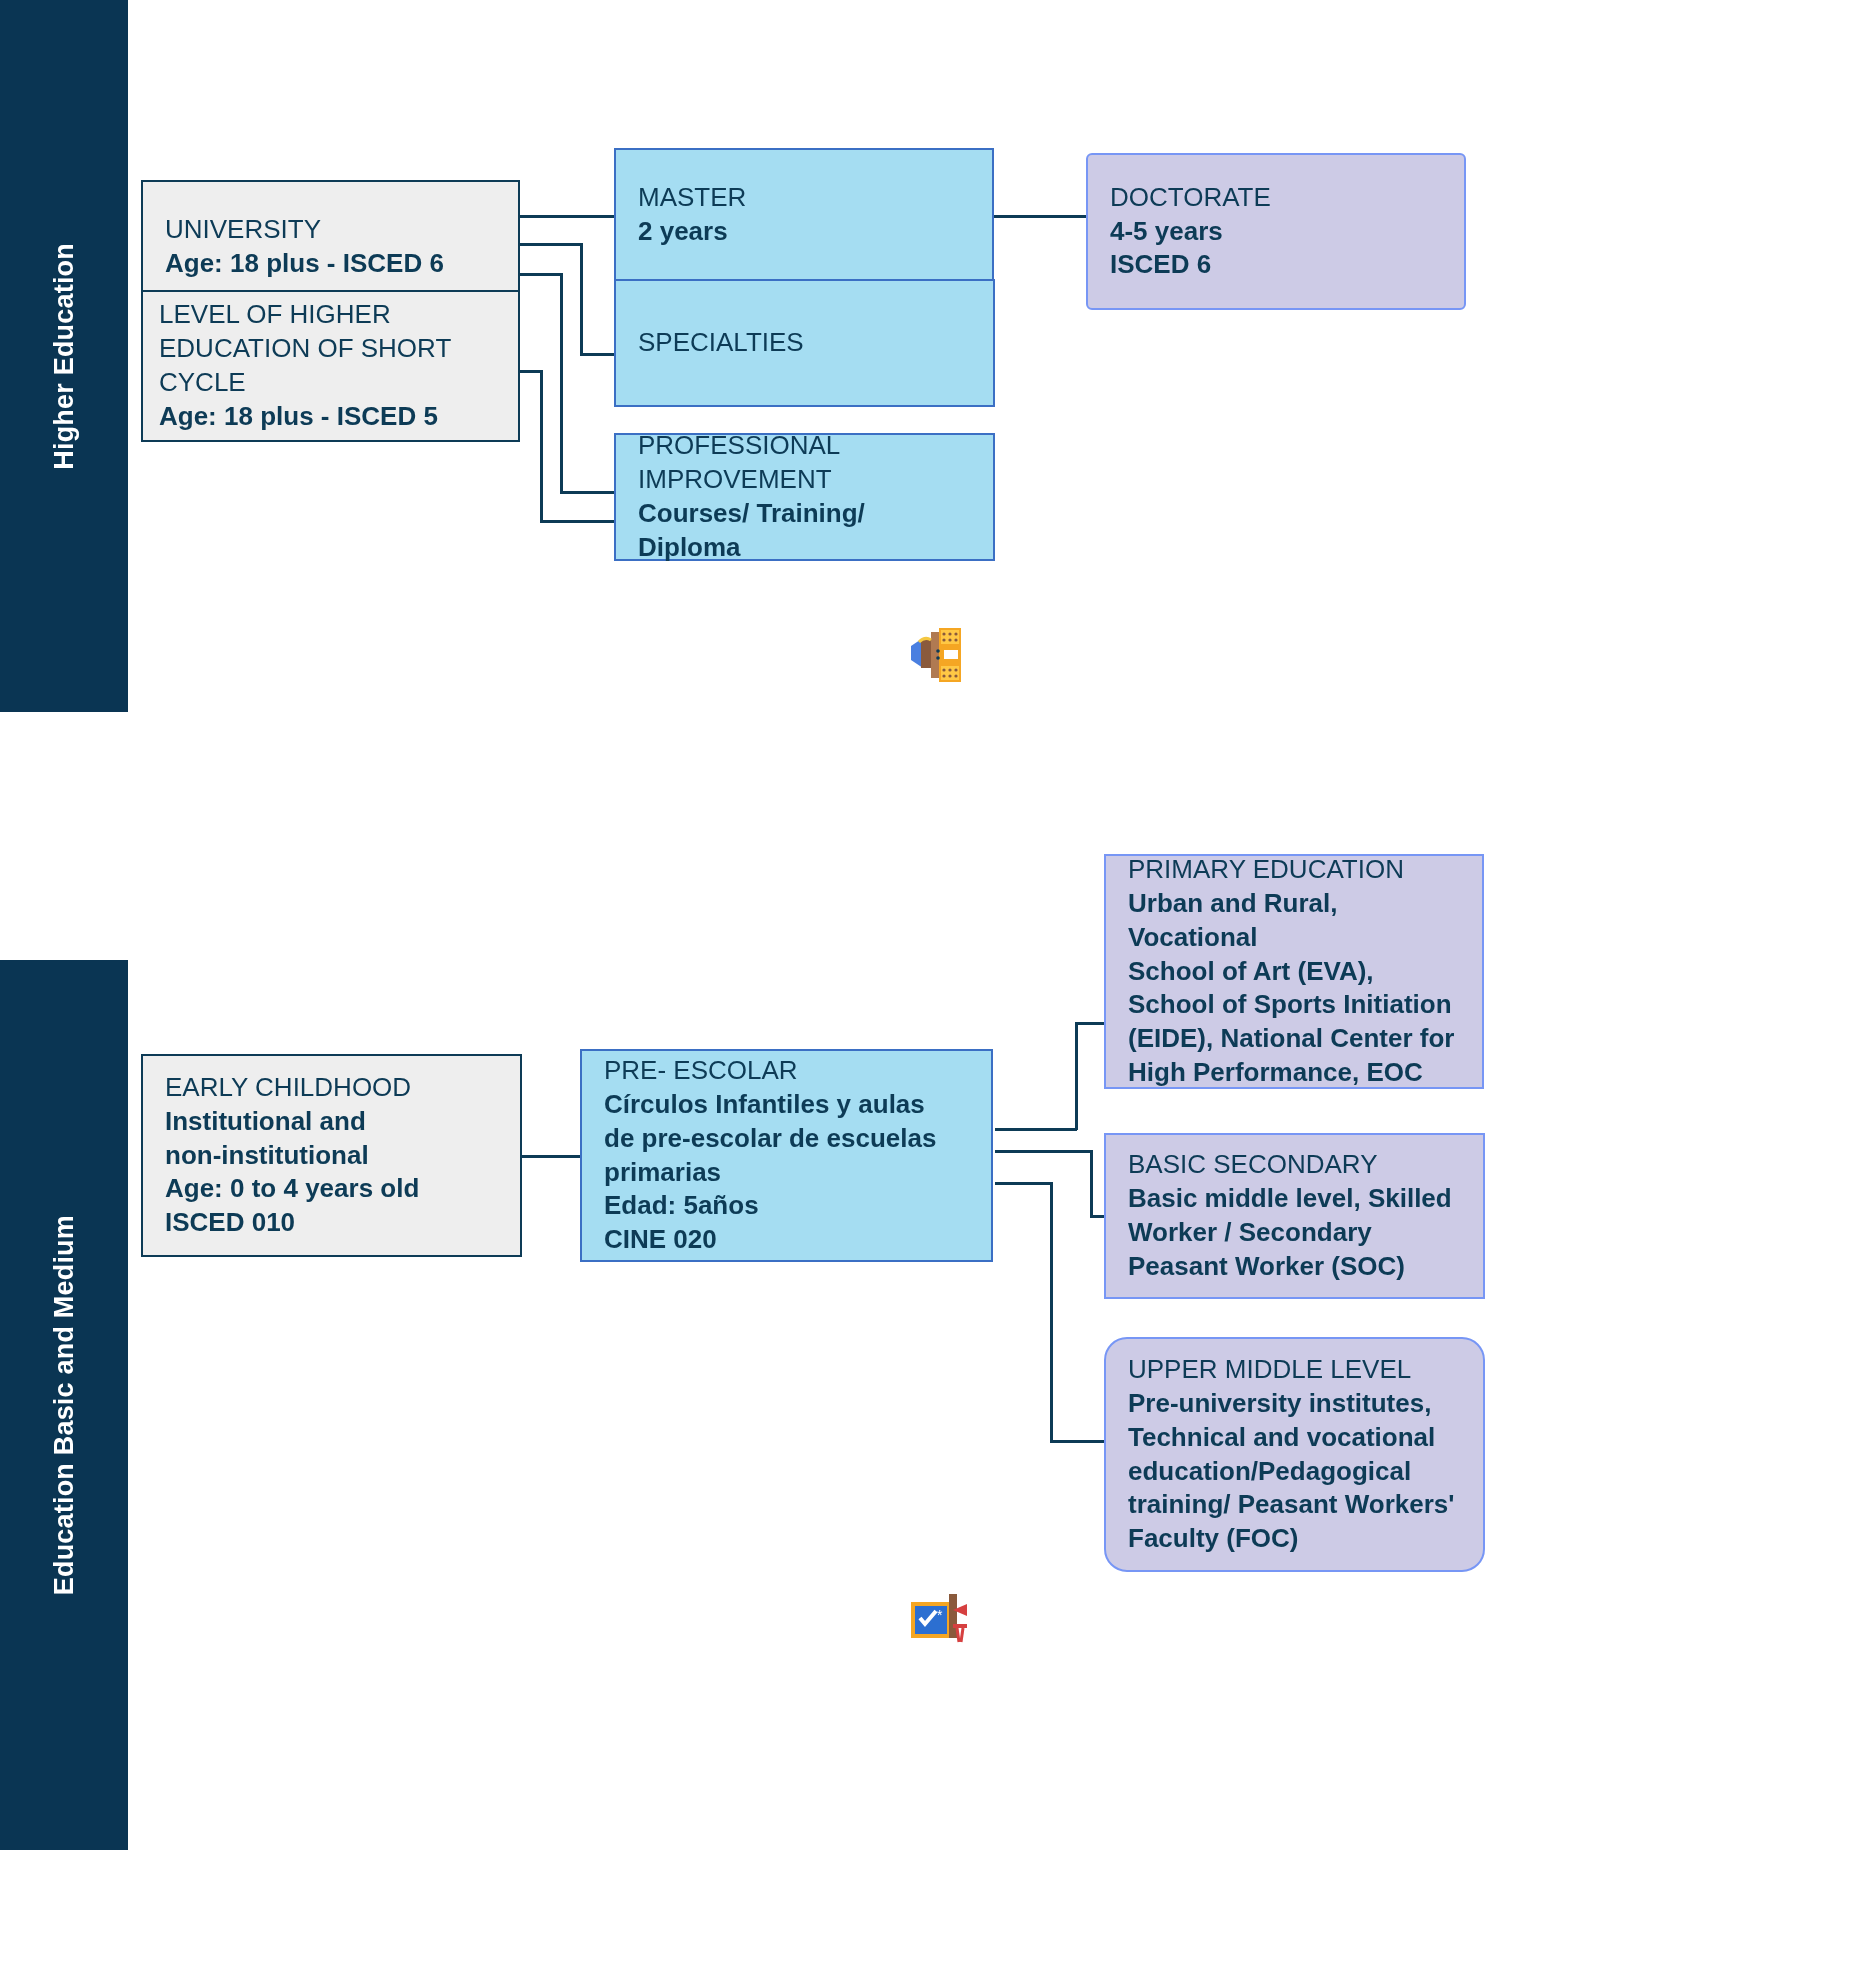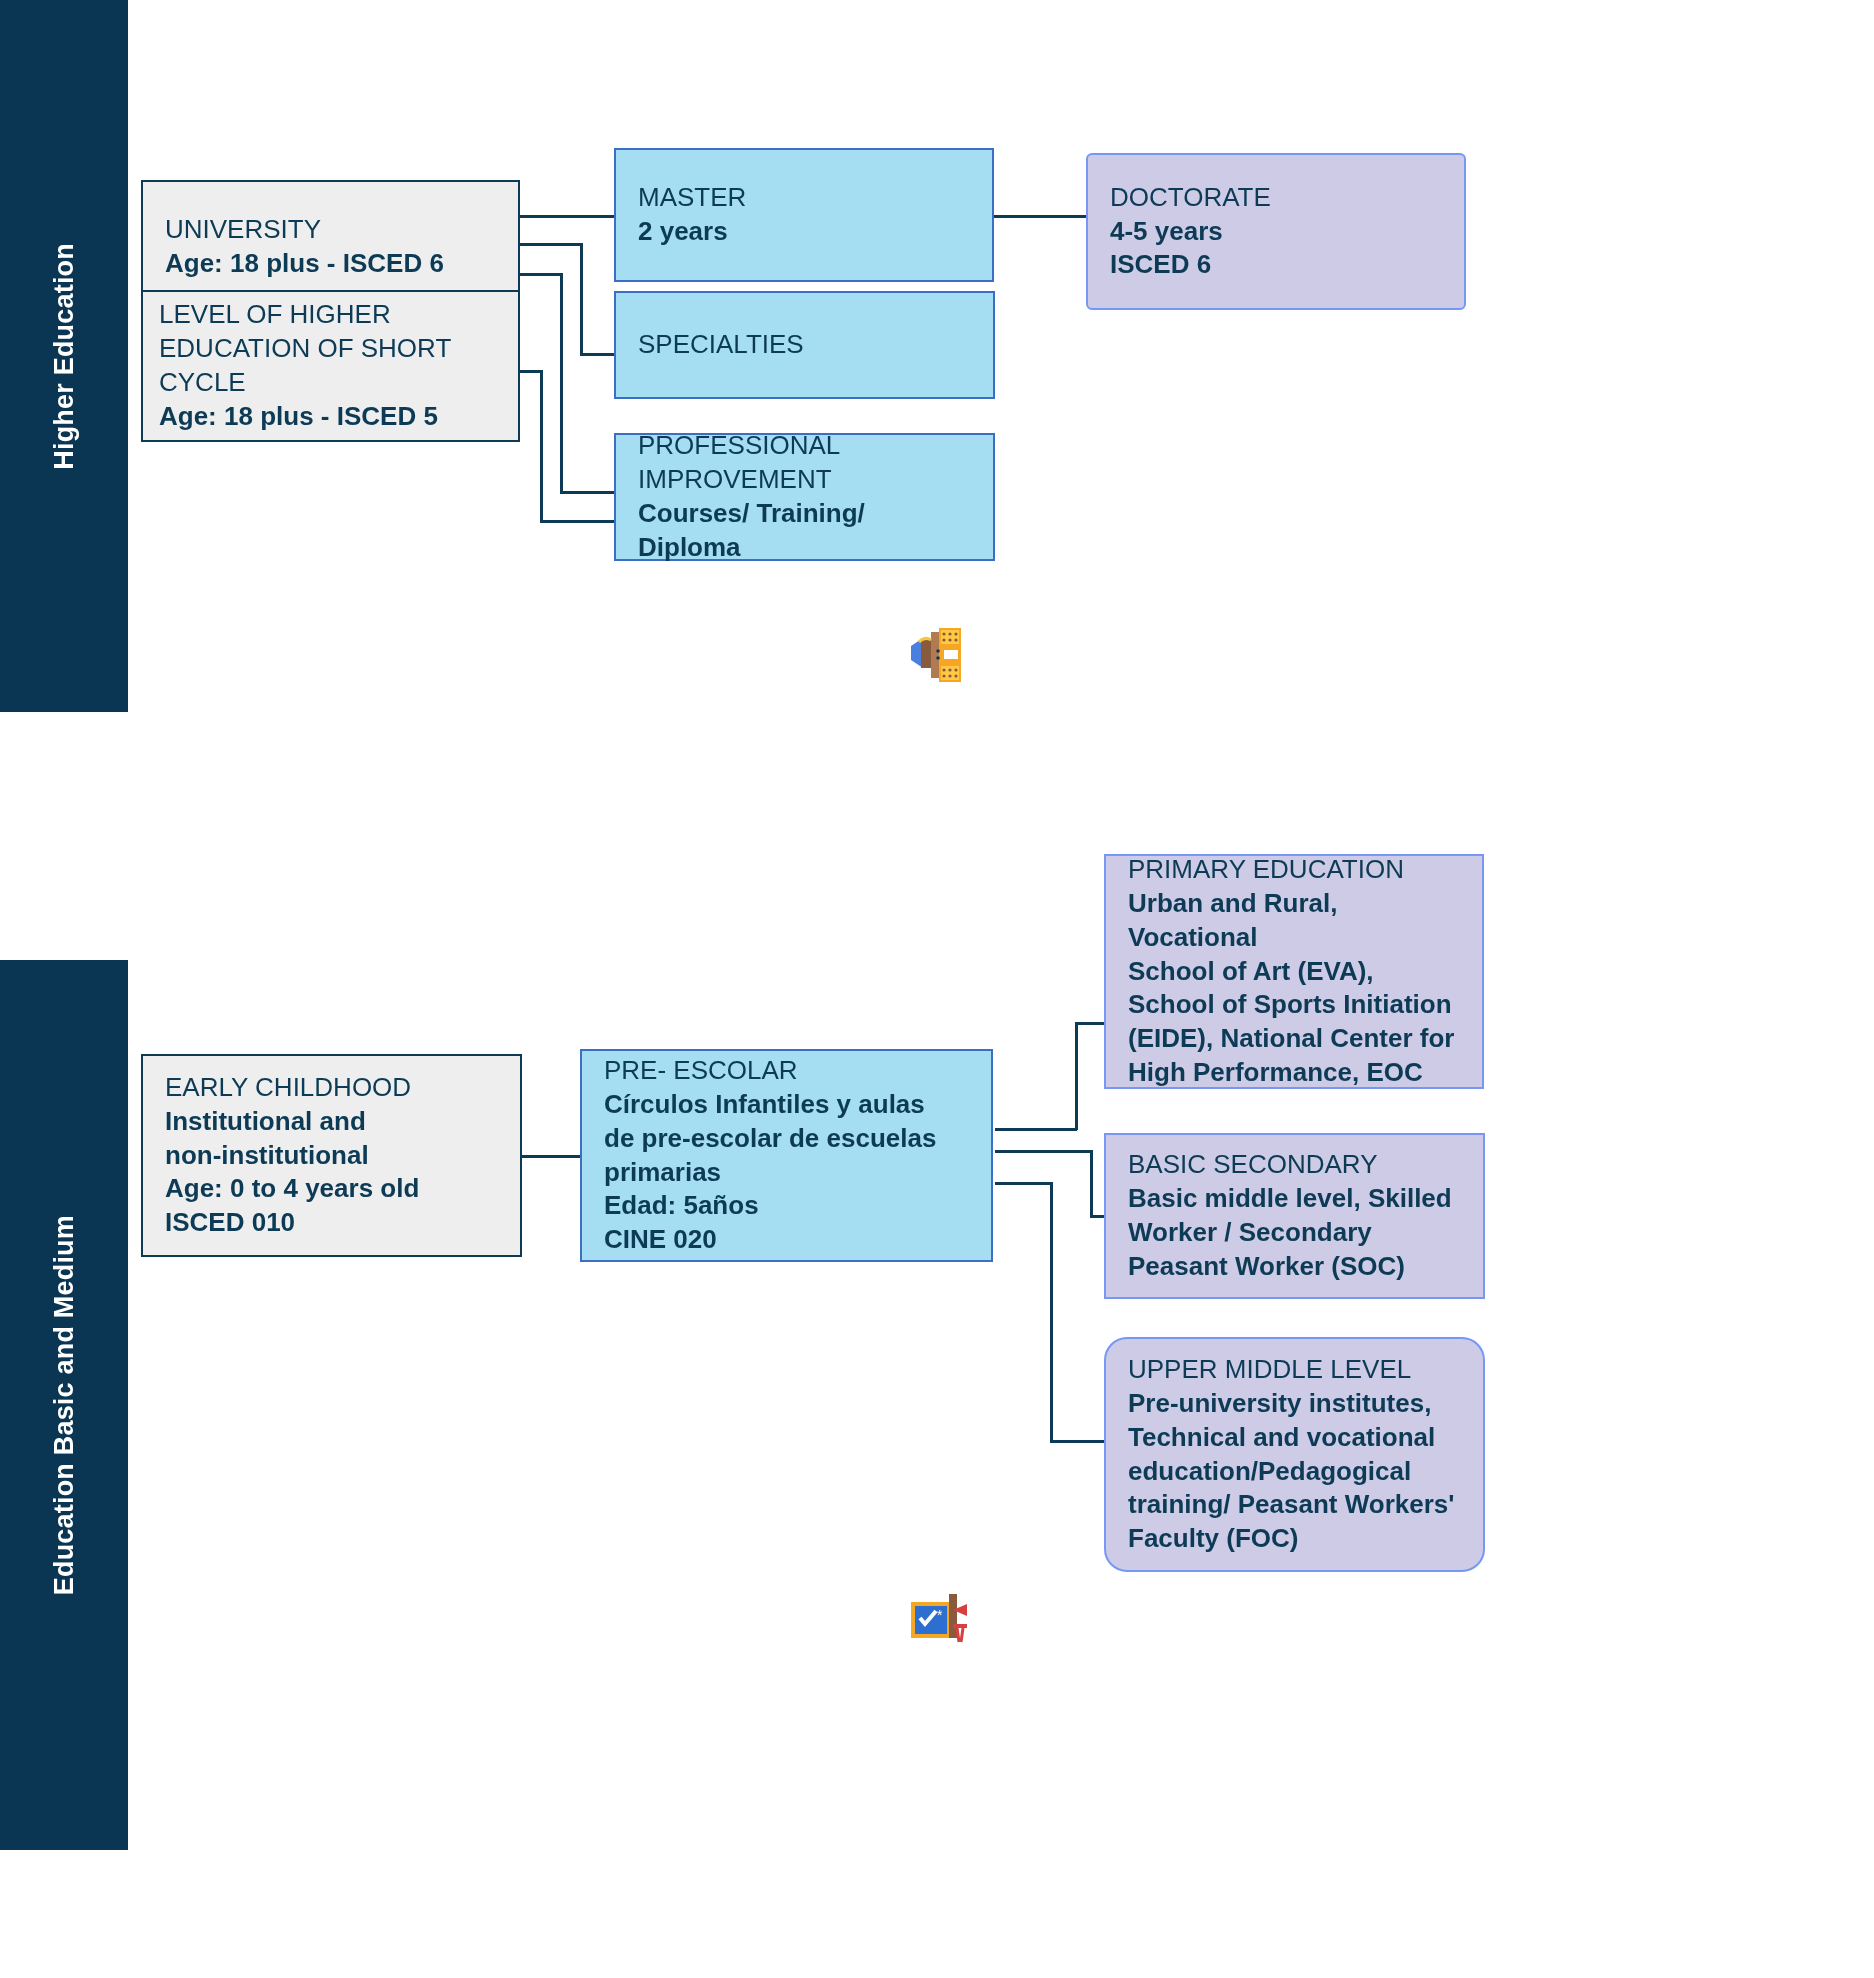--- a/index.html
+++ b/index.html
@@ -163,21 +163,21 @@
     </div>
   </div>
 
   <div class="node blue" style="left:614px;top:148px;width:380px;height:134px;">
     <div class="txt">
       <div class="ttl">MASTER</div>
       <div class="sub">2 years</div>
     </div>
   </div>
 
-  <div class="node blue" style="left:614px;top:291px;width:381px;height:108px;">
+  <div class="node blue" style="left:614px;top:279px;width:381px;height:128px;">
     <div class="txt">
       <div class="ttl">SPECIALTIES</div>
     </div>
   </div>
 
   <div class="node blue" style="left:614px;top:433px;width:381px;height:128px;">
     <div class="txt">
       <div class="ttl">PROFESSIONAL</div>
       <div class="ttl">IMPROVEMENT</div>
       <div class="sub">Courses/ Training/ Diploma</div>

